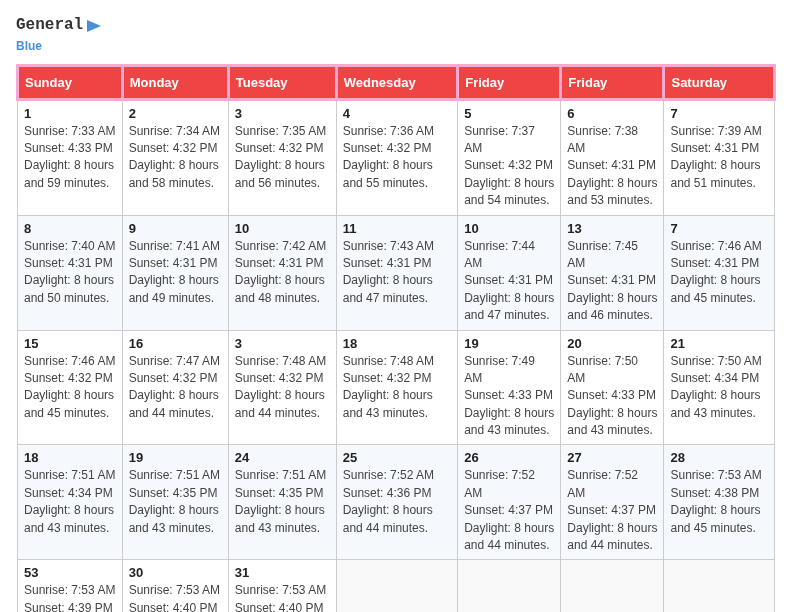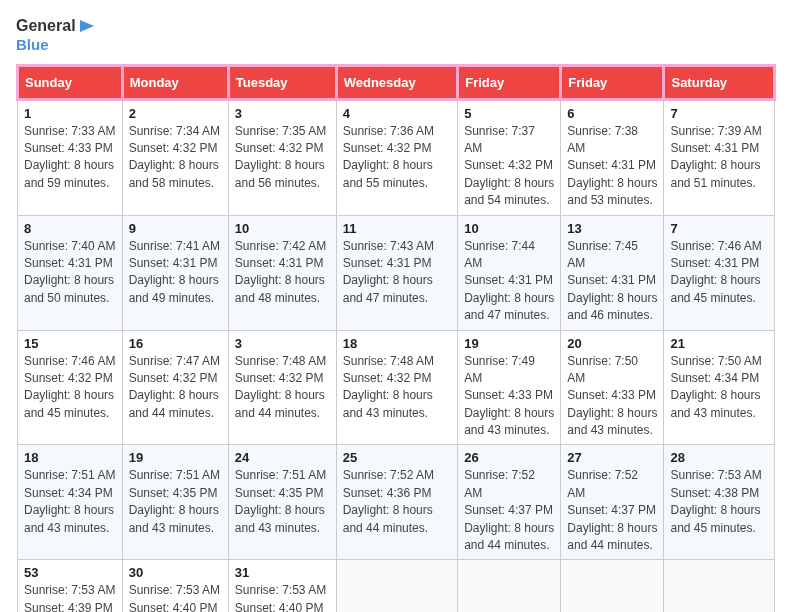--- a/index.html
+++ b/index.html
@@ -72,27 +72,27 @@
     .empty-cell {
       background: #f9f9f9 !important;
     }
   </style>
 </head>
 <body>
 
 <div class="header-area">
   <div class="logo">
   <div style="line-height:1.1;">
-    <div style="display:flex;align-items:center;gap:0;">
+    <div style="display:flex;align-items:center;gap:0;font-family:Liberation Mono, monospace;">
       <span style="font-size:16px;font-weight:bold;color:#333;">General</span>
       <svg width="20" height="20" viewBox="0 0 20 20">
         <polygon points="4,4 18,10 4,16" fill="#4a90d9"></polygon>
       </svg>
     </div>
-    <span style="font-size:15px;font-weight:bold;color:#4a90d9;">Blue</span>
+    <span style="font-size:12px;font-weight:bold;color:#4a90d9;">Blue</span>
   </div>
 </div>
   <div class="title-area">
     <div class="calendar-title"></div>
     <div class="calendar-subtitle"></div>
   </div>
 </div>
 
 <table>
   <thead>

